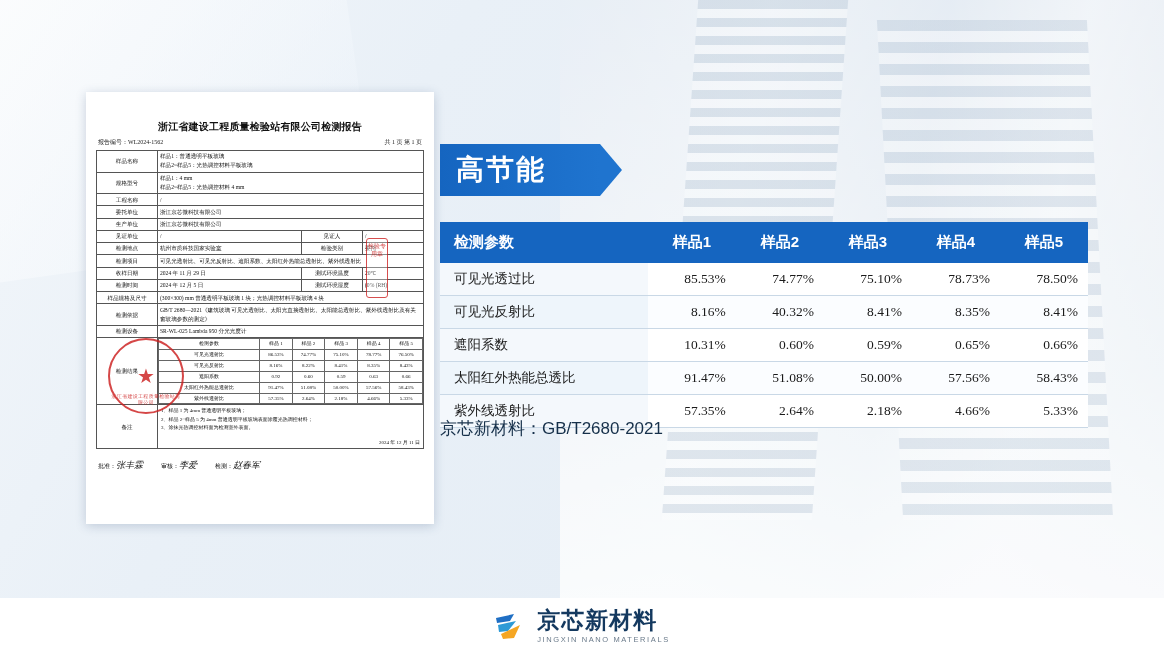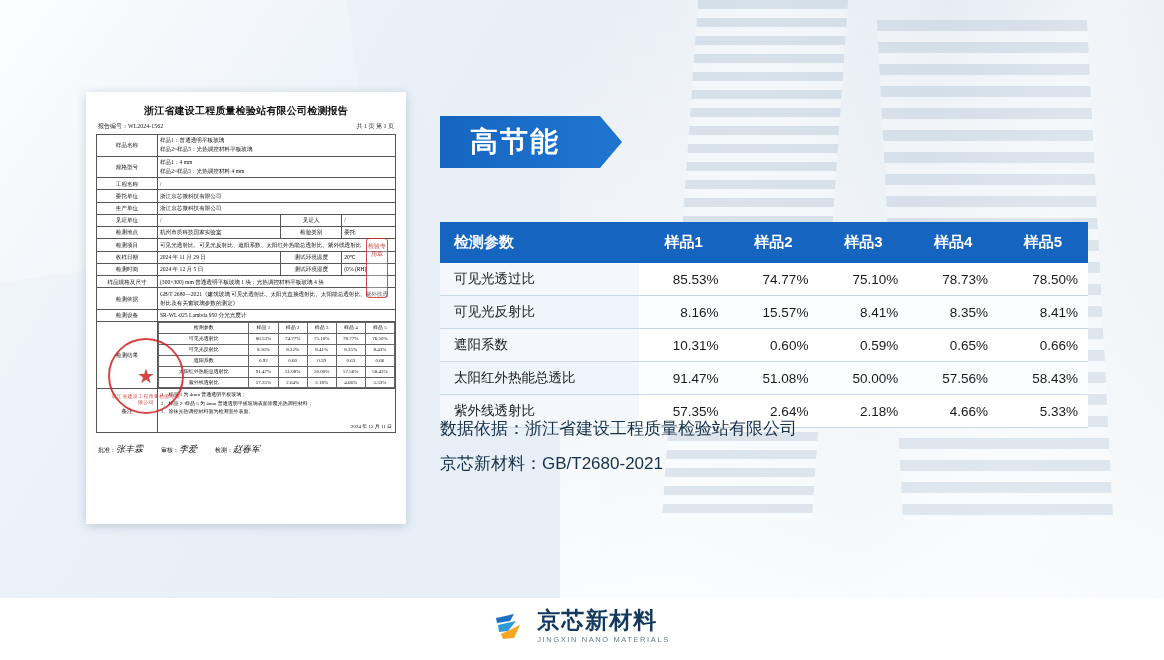--- a/index.html
+++ b/index.html
@@ -67,25 +67,25 @@
     left: 0; bottom: 0;
     width: 1164px; height: 62px;
     background: #ffffff;
   }
 
   
   .report {
     position: absolute;
     left: 86px;
     top: 92px;
-    width: 320px;
+    width: 348px;
     height: 432px;
     background: #ffffff;
     box-shadow: 0 2px 10px rgba(40,70,110,0.22);
-    padding: 8px 10px;
+    padding: 24px 10px;
     box-sizing: border-box;
     font-family: "Liberation Serif", serif;
     color: #111;
     overflow: hidden;
   }
   .rep-title {
     text-align: center;
     font-size: 10px;
     font-weight: bold;
     letter-spacing: 0.2px;
@@ -182,28 +182,28 @@
     padding-top: 4px;
     box-sizing: border-box;
     opacity: 0.8;
     background: rgba(255,255,255,0.4);
   }
 
   
   .headline {
     position: absolute;
     left: 440px;
-    top: 116px;
+    top: 144px;
     width: 160px;
     height: 52px;
     background: linear-gradient(90deg, #1565c0 0%, #1f74cf 100%);
     color: #fff;
     display: flex;
     align-items: center;
-    padding-left: 30px;
+    padding-left: 16px;
     box-sizing: border-box;
     font-size: 28px;
     font-weight: bold;
     letter-spacing: 2px;
   }
   .headline:after {
     content: "";
     position: absolute;
     right: -22px; top: 0;
     border-left: 22px solid #1f74cf;
@@ -231,20 +231,21 @@
   }
   table.data thead th.first {
     text-align: left;
     padding-left: 14px;
   }
   table.data tbody td {
     border-bottom: 1px solid #c9d8e6;
     padding: 7px 10px;
     text-align: right;
     background: #ffffff;
+    font-family: Liberation Serif, serif;
   }
   table.data tbody td.first {
     text-align: left;
     padding-left: 14px;
     background: #f4f8fc;
   }
   table.data tbody tr:nth-child(even) td { background: #fbfdff; }
   table.data tbody tr:nth-child(even) td.first { background: #eef5fb; }
 
   .notes {
@@ -479,21 +480,21 @@
         <td class="first">可见光透过比</td>
         <td>85.53%</td>
         <td>74.77%</td>
         <td>75.10%</td>
         <td>78.73%</td>
         <td>78.50%</td>
       </tr>
       <tr>
         <td class="first">可见光反射比</td>
         <td>8.16%</td>
-        <td>15.57%</td>
+        <td>40.32%</td>
         <td>8.41%</td>
         <td>8.35%</td>
         <td>8.41%</td>
       </tr>
       <tr>
         <td class="first">遮阳系数</td>
         <td>10.31%</td>
         <td>0.60%</td>
         <td>0.59%</td>
         <td>0.65%</td>
@@ -513,23 +514,20 @@
         <td>2.64%</td>
         <td>2.18%</td>
         <td>4.66%</td>
         <td>5.33%</td>
       </tr>
     </tbody>
   </table>
 
   <div class="notes">
     <div>
-      <span class="lbl">数据依据：</span><span class="val">浙江省建设工程质量检验站有限公司</span>
-    </div>
-    <div>
       <span class="lbl">京芯新材料：</span><span class="val">GB/T2680-2021</span>
     </div>
   </div>
 
   <div class="footer-logo">
     <div class="logo-mark">
       <svg width="34" height="30" viewBox="0 0 34 30" xmlns="http://www.w3.org/2000/svg">
         <path d="M2 6 L20 2 L16 9 L3 11 Z" fill="#1f6fc4"></path>
         <path d="M4 13 L22 9 L14 19 L5 20 Z" fill="#2e9ad6"></path>
         <path d="M7 22 L26 13 L20 26 L9 27 Z" fill="#f5a623"></path>

